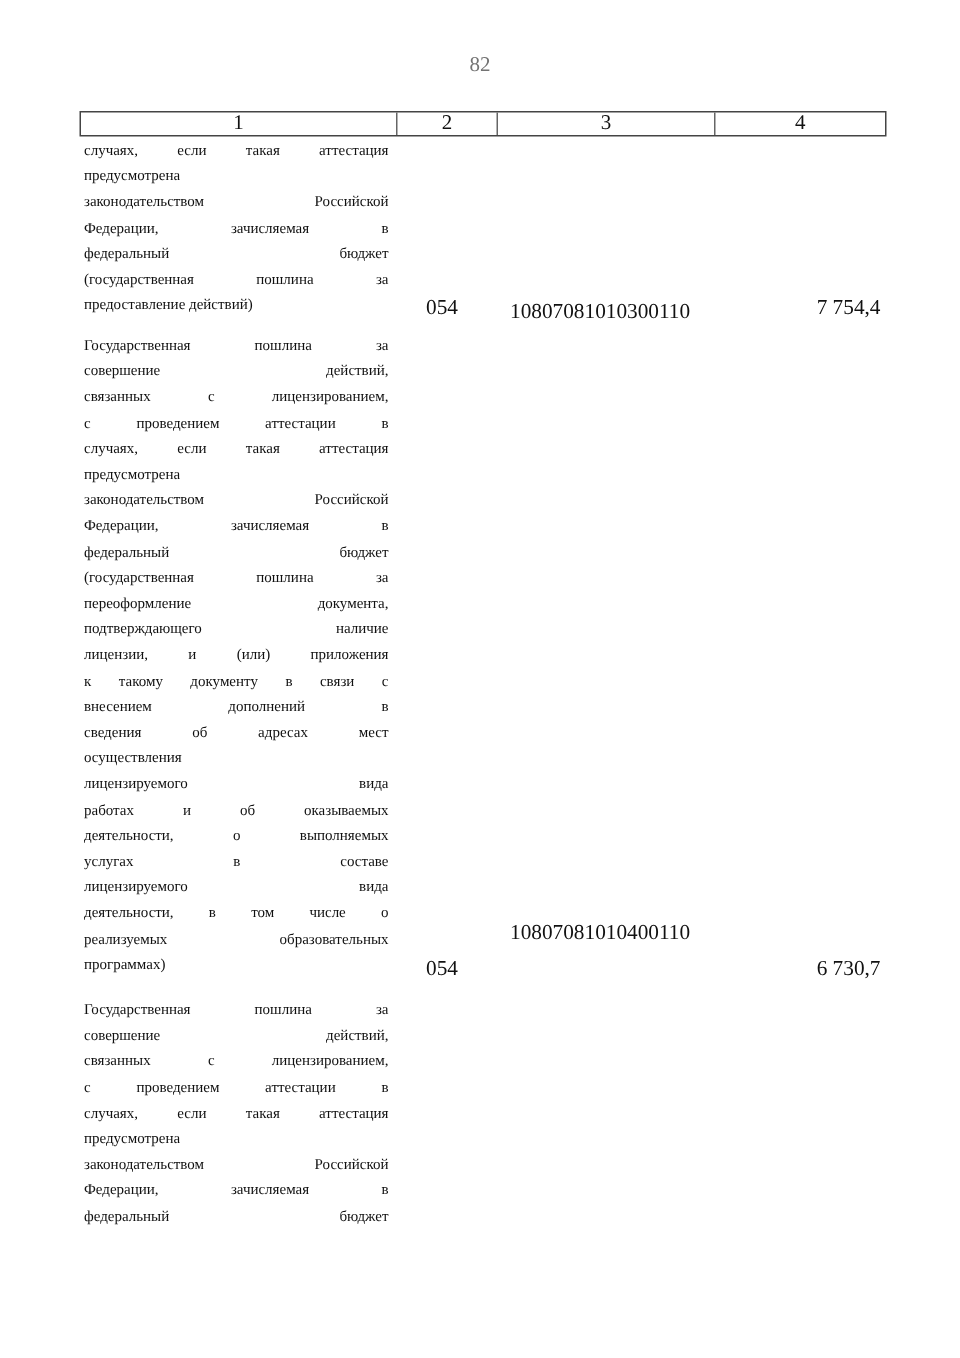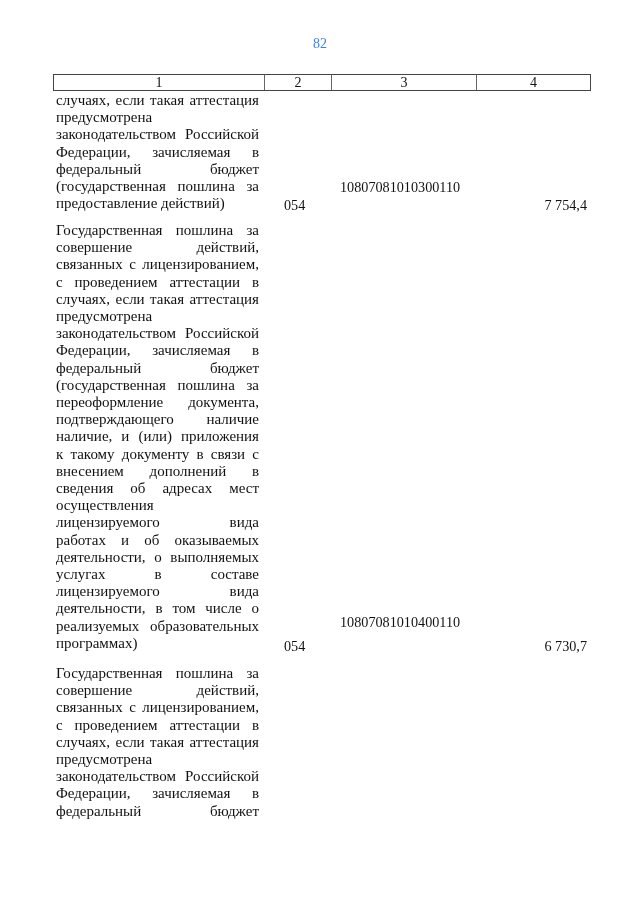--- a/index.html
+++ b/index.html
@@ -15,21 +15,21 @@
       font-family: "Liberation Serif", "DejaVu Serif", serif;
       color: #111111;
     }
     .page-number {
       position: absolute;
       top: 36px;
       left: 0;
       width: 640px;
       text-align: center;
       font-size: 14px;
-      color: #3b82f6;
+      color: #737373;
     }
     .header-row {
       position: absolute;
       top: 74px;
       left: 53px;
       width: 538px;
       height: 17px;
       border: 1px solid #444;
       display: flex;
       box-sizing: border-box;
@@ -49,21 +49,21 @@
 
     .row {
       position: absolute;
       left: 53px;
       width: 538px;
     }
     .desc {
       position: absolute;
       left: 3px;
       width: 203px;
-      font-size: 15px;
+      font-size: 10px;
       line-height: 17.2px;
       text-align: justify;
       text-align-last: left;
     }
     .desc .ln {
       display: block;
       text-align: justify;
       text-align-last: justify;
       white-space: nowrap;
     }
@@ -93,39 +93,39 @@
   <div class="desc">
     <span class="ln">случаях, если такая аттестация</span>
     <span class="ln l">предусмотрена</span>
     <span class="ln">законодательством Российской</span>
     <span class="ln">Федерации, зачисляемая в</span>
     <span class="ln">федеральный бюджет</span>
     <span class="ln">(государственная пошлина за</span>
     <span class="ln l">предоставление действий)</span>
   </div>
   <div class="code2" style="top:105px;">054</div>
-  <div class="code3" style="top:87px;">10807081010300110</div>
+  <div class="code3" style="top:108px;">10807081010300110</div>
   <div class="amount" style="top:105px;">7 754,4</div>
 </div>
 
 <div class="row" style="top:222px;">
   <div class="desc">
     <span class="ln">Государственная пошлина за</span>
     <span class="ln">совершение действий,</span>
     <span class="ln">связанных с лицензированием,</span>
     <span class="ln">с проведением аттестации в</span>
     <span class="ln">случаях, если такая аттестация</span>
     <span class="ln l">предусмотрена</span>
     <span class="ln">законодательством Российской</span>
     <span class="ln">Федерации, зачисляемая в</span>
     <span class="ln">федеральный бюджет</span>
     <span class="ln">(государственная пошлина за</span>
     <span class="ln">переоформление документа,</span>
     <span class="ln">подтверждающего наличие</span>
-    <span class="ln">наличие, и (или) приложения</span>
+    <span class="ln">лицензии, и (или) приложения</span>
     <span class="ln">к такому документу в связи с</span>
     <span class="ln">внесением дополнений в</span>
     <span class="ln">сведения об адресах мест</span>
     <span class="ln l">осуществления</span>
     <span class="ln">лицензируемого вида</span>
     <span class="ln">работах и об оказываемых</span>
     <span class="ln">деятельности, о выполняемых</span>
     <span class="ln">услугах в составе</span>
     <span class="ln">лицензируемого вида</span>
     <span class="ln">деятельности, в том числе о</span>

